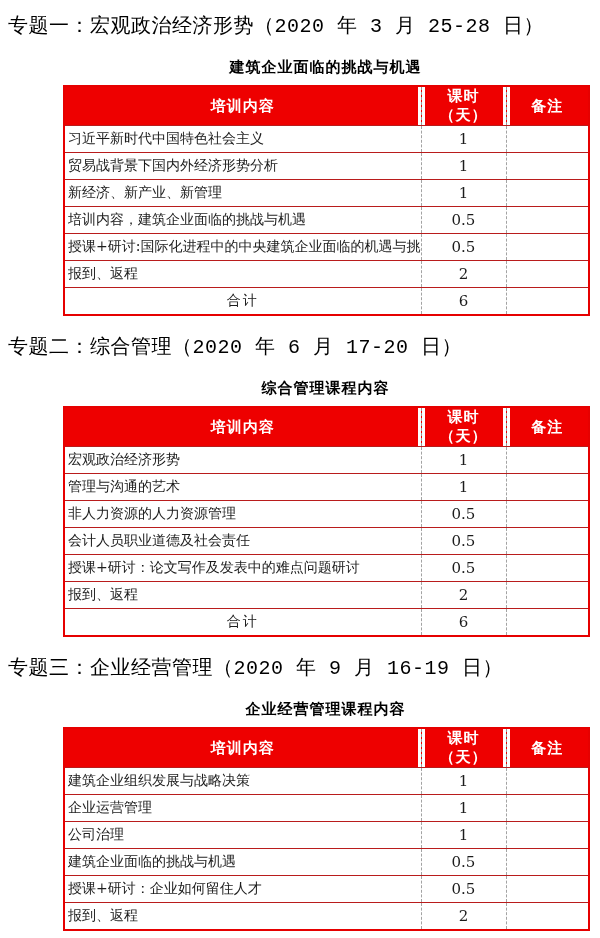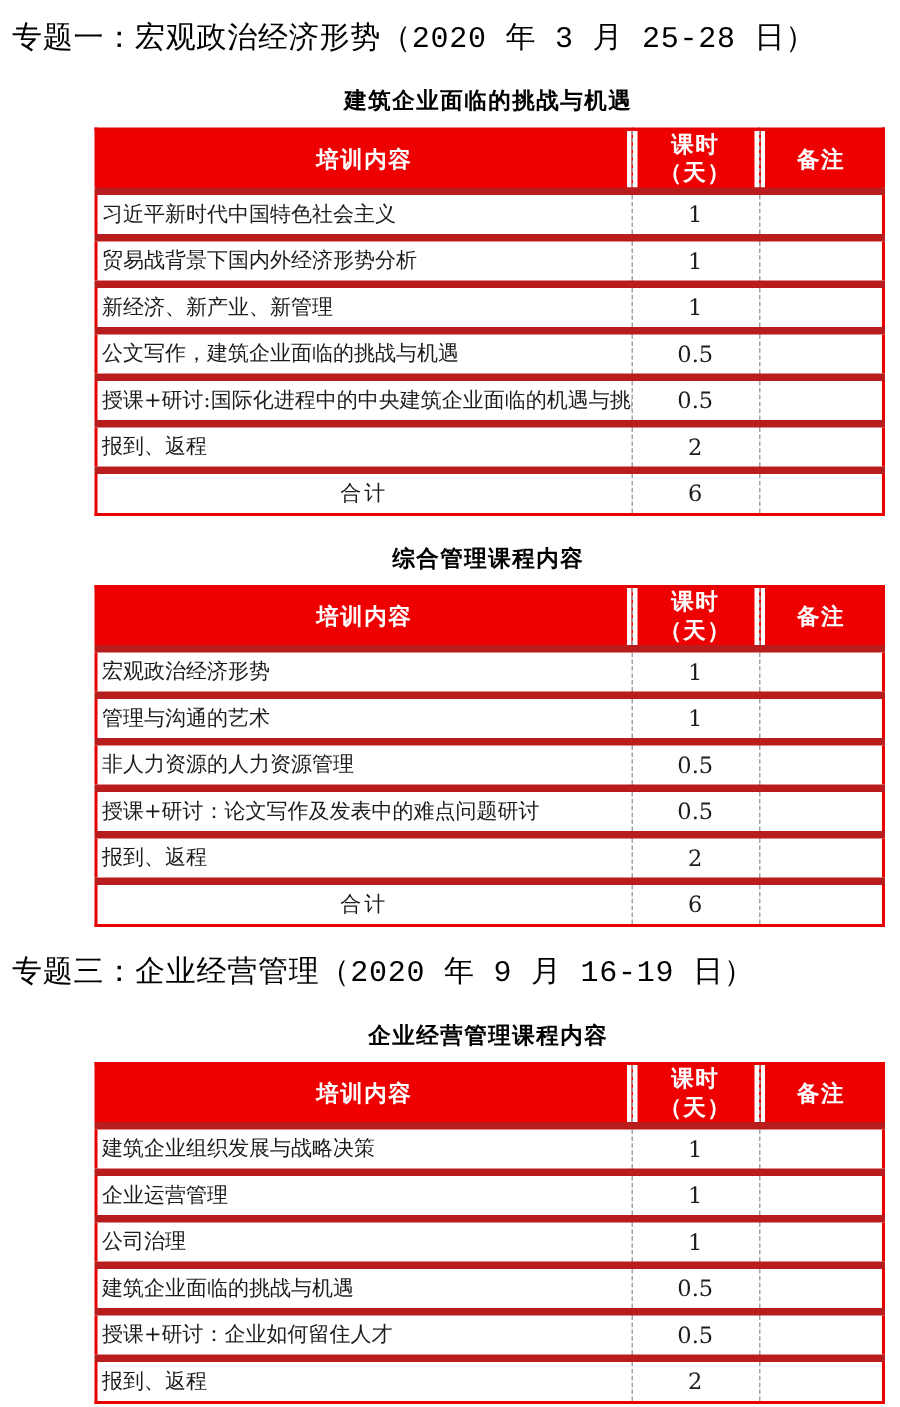--- a/index.html
+++ b/index.html
@@ -57,21 +57,21 @@
     font-weight: 700;
     height: 28px;
     padding: 0 4px;
     text-align: center;
     letter-spacing: 1px;
   }
   .course-table th.h1 { box-shadow: inset -3px 0 0 #ffffff; }
   .course-table th.h2 { border-left: 1px dashed #9a9a9a; box-shadow: inset 3px 0 0 #ffffff, inset -3px 0 0 #ffffff; }
   .course-table th.h3 { border-left: 1px dashed #9a9a9a; box-shadow: inset 3px 0 0 #ffffff; }
 
-  .course-table tbody tr { border-top: 5px solid #b91c1c; padding-left: 24px; }
+  .course-table tbody tr { border-top: 1px solid #b91c1c; padding-left: 24px; }
   .course-table td {
     height: 26px;
     font-size: 14px;
     padding: 0 3px;
     overflow: hidden;
     white-space: nowrap;
   }
   .course-table td.cell-hours,
   .course-table td.cell-remark { border-left: 1px dashed #a3a3a3; }
   .course-table td.cell-hours {
@@ -113,21 +113,21 @@
         <td class="cell-content">贸易战背景下国内外经济形势分析</td>
         <td class="cell-hours">1</td>
         <td class="cell-remark"></td>
       </tr>
       <tr>
         <td class="cell-content">新经济、新产业、新管理</td>
         <td class="cell-hours">1</td>
         <td class="cell-remark"></td>
       </tr>
       <tr>
-        <td class="cell-content">公文写作，建筑企业面临的挑战与机遇</td>
+        <td class="cell-content">培训内容，建筑企业面临的挑战与机遇</td>
         <td class="cell-hours">0.5</td>
         <td class="cell-remark"></td>
       </tr>
       <tr>
         <td class="cell-content">授课+研讨:国际化进程中的中央建筑企业面临的机遇与挑战</td>
         <td class="cell-hours">0.5</td>
         <td class="cell-remark"></td>
       </tr>
       <tr>
         <td class="cell-content">报到、返程</td>
@@ -137,20 +137,21 @@
       <tr class="total-row">
         <td class="cell-content">合计</td>
         <td class="cell-hours">6</td>
         <td class="cell-remark"></td>
       </tr>
     </tbody>
   </table>
 </div>
 
 <div class="section">
+  <h2 class="section-heading">专题二：综合管理（2020 年 6 月 17-20 日）</h2>
   <div class="table-title">综合管理课程内容</div>
   <table class="course-table">
     <colgroup>
         <col class="c1">
         <col class="c2">
         <col class="c3">
       </colgroup>
     <thead>
       <tr>
         <th class="h1">培训内容</th>
@@ -164,20 +165,25 @@
         <td class="cell-hours">1</td>
         <td class="cell-remark"></td>
       </tr>
       <tr>
         <td class="cell-content">管理与沟通的艺术</td>
         <td class="cell-hours">1</td>
         <td class="cell-remark"></td>
       </tr>
       <tr>
         <td class="cell-content">非人力资源的人力资源管理</td>
+        <td class="cell-hours">0.5</td>
+        <td class="cell-remark"></td>
+      </tr>
+      <tr>
+        <td class="cell-content">会计人员职业道德及社会责任</td>
         <td class="cell-hours">0.5</td>
         <td class="cell-remark"></td>
       </tr>
       <tr>
         <td class="cell-content">授课+研讨：论文写作及发表中的难点问题研讨</td>
         <td class="cell-hours">0.5</td>
         <td class="cell-remark"></td>
       </tr>
       <tr>
         <td class="cell-content">报到、返程</td>

